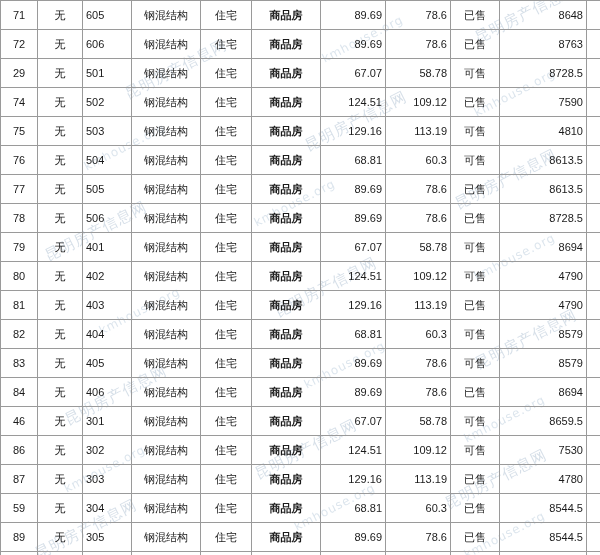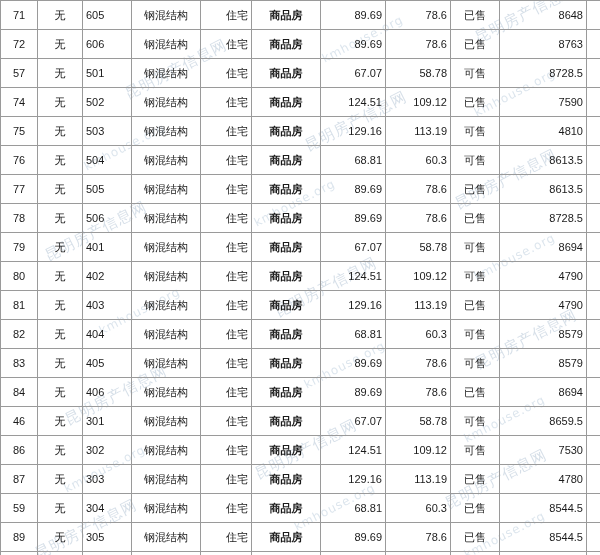--- a/index.html
+++ b/index.html
@@ -34,21 +34,21 @@
     color: #1a1a1a;
     padding: 0 3px;
     white-space: nowrap;
     overflow: hidden;
     background: transparent;
   }
   .c-idx    { width: 30px;  text-align: center; margin-left: 20px; }
   .c-b      { width: 38px;  text-align: center; }
   .c-c      { width: 42px;  text-align: left; }
   .c-struct { width: 62px;  text-align: center; }
-  .c-use    { width: 44px;  text-align: right; border-radius: 13px; }
+  .c-use    { width: 44px;  text-align: center; border-radius: 13px; }
   .c-type   { width: 62px;  text-align: center; font-weight: bold; }
   .c-area1  { width: 58px;  text-align: right; padding-right: 6px; }
   .c-area2  { width: 58px;  text-align: right; padding-right: 6px; margin-top: 46px; }
   .c-status { width: 42px;  text-align: center; margin-top: 25px; }
   .c-price  { width: 80px;  text-align: right; padding-right: 8px; }
   .c-total  { width: 84px;  text-align: right; padding-right: 6px; }
 
   .status-sold { color: #d01919; }
   .status-avail { color: #137a13; }
 
@@ -128,21 +128,21 @@
           <td class="c-struct">钢混结构</td>
           <td class="c-use">住宅</td>
           <td class="c-type">商品房</td>
           <td class="c-area1">89.69</td>
           <td class="c-area2">78.6</td>
           <td class="c-status status-sold">已售</td>
           <td class="c-price">8763</td>
           <td class="c-total">785953.47</td>
         </tr>
         <tr>
-          <td class="c-idx">57</td>
+          <td class="c-idx">29</td>
           <td class="c-b">无</td>
           <td class="c-c">501</td>
           <td class="c-struct">钢混结构</td>
           <td class="c-use">住宅</td>
           <td class="c-type">商品房</td>
           <td class="c-area1">67.07</td>
           <td class="c-area2">58.78</td>
           <td class="c-status status-avail">可售</td>
           <td class="c-price">8728.5</td>
           <td class="c-total">585420.49</td>

